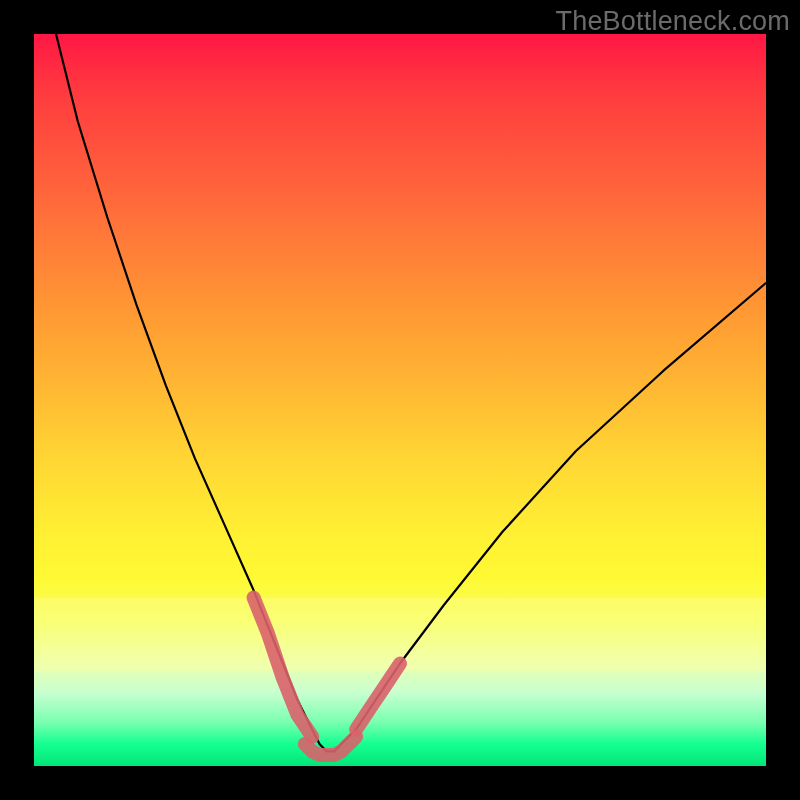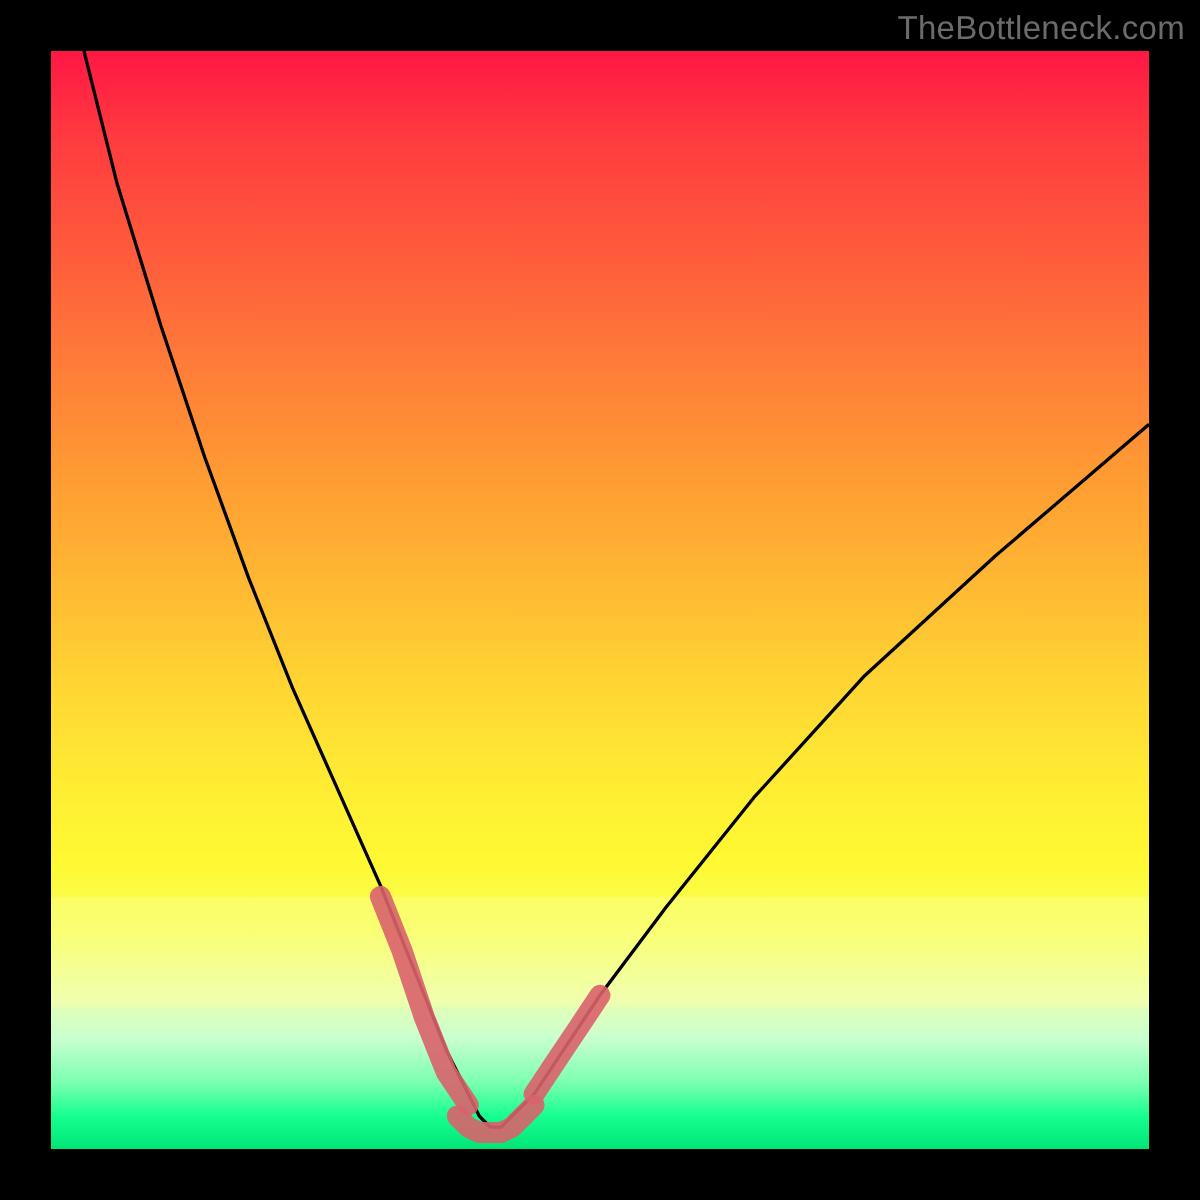--- a/index.html
+++ b/index.html
@@ -48,21 +48,21 @@
     width: 100%;
     top: 77%;
     height: 10%;
     background: rgba(255, 255, 160, 0.35);
   }
   .watermark {
     position: absolute;
     top: 6px;
     right: 10px;
     color: #6b6b6b;
-    font-size: 22px;
+    font-size: 27px;
     font-weight: 500;
     letter-spacing: 0.2px;
   }
   svg.curves {
     position: absolute;
     left: 0;
     top: 0;
     width: 732px;
     height: 732px;
   }

